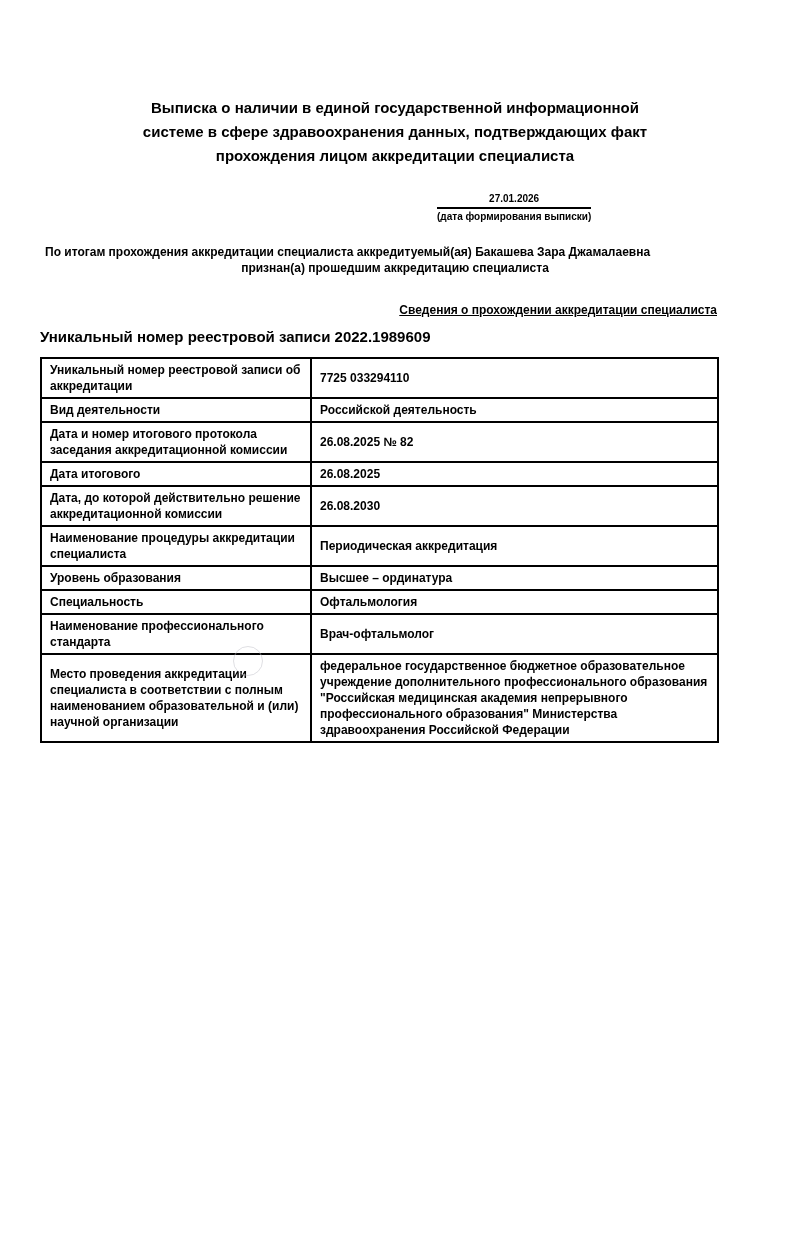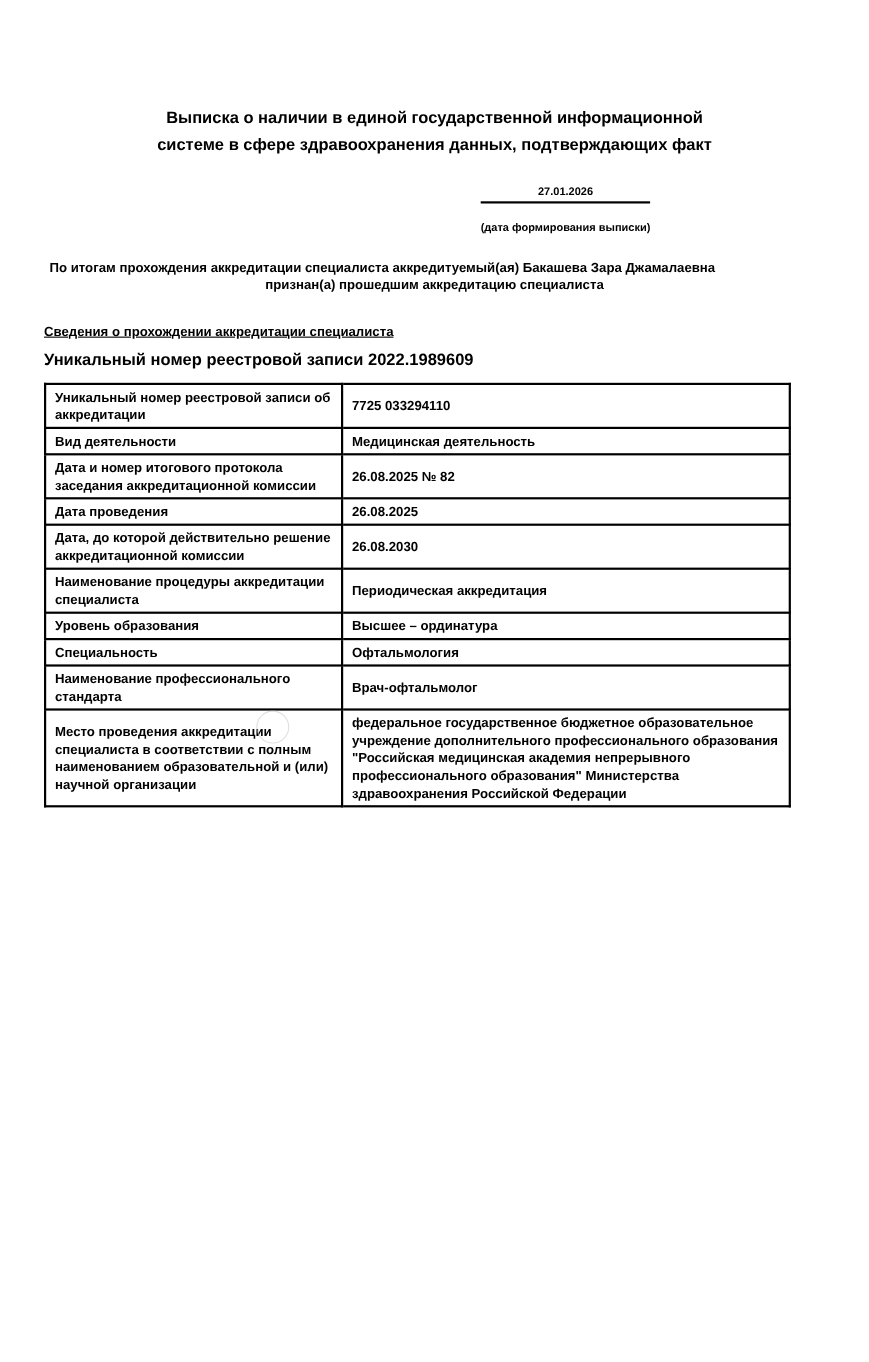--- a/index.html
+++ b/index.html
@@ -35,35 +35,35 @@
   }
   .date-value {
     display: block;
     line-height: 15px;
     padding: 0 2px 1px 2px;
     border-bottom: 2px solid #000000;
   }
   .date-caption {
     display: block;
     line-height: 15px;
-    padding-top: 15px;
+    padding-top: 0;
     white-space: nowrap;
   }
   .intro {
     margin-top: 20px;
     font-size: 12px;
     line-height: 16px;
   }
   .intro-line1 { padding-left: 45px; }
   .intro-line2 { text-align: center; }
   .section-heading {
     margin-top: 27px;
     margin-left: 40px;
     width: 677px;
-    text-align: left;
+    text-align: right;
     font-size: 12px;
     text-decoration: underline;
   }
   .registry-heading {
     margin-top: 11px;
     margin-left: 40px;
     width: 677px;
     text-align: left;
     font-size: 15px;
   }
@@ -94,20 +94,21 @@
   }
 </style>
 </head>
 <body>
 
 <div class="page">
 
   <div class="title-block">
     <div>Выписка о наличии в единой государственной информационной</div>
     <div>системе в сфере здравоохранения данных, подтверждающих факт</div>
+    <div>прохождения лицом аккредитации специалиста</div>
   </div>
 
   <div class="date-wrap">
     <div class="date-block">
       <span class="date-value">27.01.2026</span>
       <span class="date-caption">(дата формирования выписки)</span>
     </div>
   </div>
 
   <div class="intro">
@@ -124,28 +125,28 @@
       <col style="width:270px">
       <col style="width:407px">
     </colgroup>
     <tbody>
       <tr>
         <td>Уникальный номер реестровой записи об аккредитации</td>
         <td>7725 033294110</td>
       </tr>
       <tr>
         <td>Вид деятельности</td>
-        <td>Медицинская деятельность</td>
+        <td>Российской деятельность</td>
       </tr>
       <tr>
         <td>Дата и номер итогового протокола заседания аккредитационной комиссии</td>
         <td>26.08.2025 № 82</td>
       </tr>
       <tr>
-        <td>Дата проведения</td>
+        <td>Дата итогового</td>
         <td>26.08.2025</td>
       </tr>
       <tr>
         <td>Дата, до которой действительно решение аккредитационной комиссии</td>
         <td>26.08.2030</td>
       </tr>
       <tr>
         <td>Наименование процедуры аккредитации специалиста</td>
         <td>Периодическая аккредитация</td>
       </tr>

